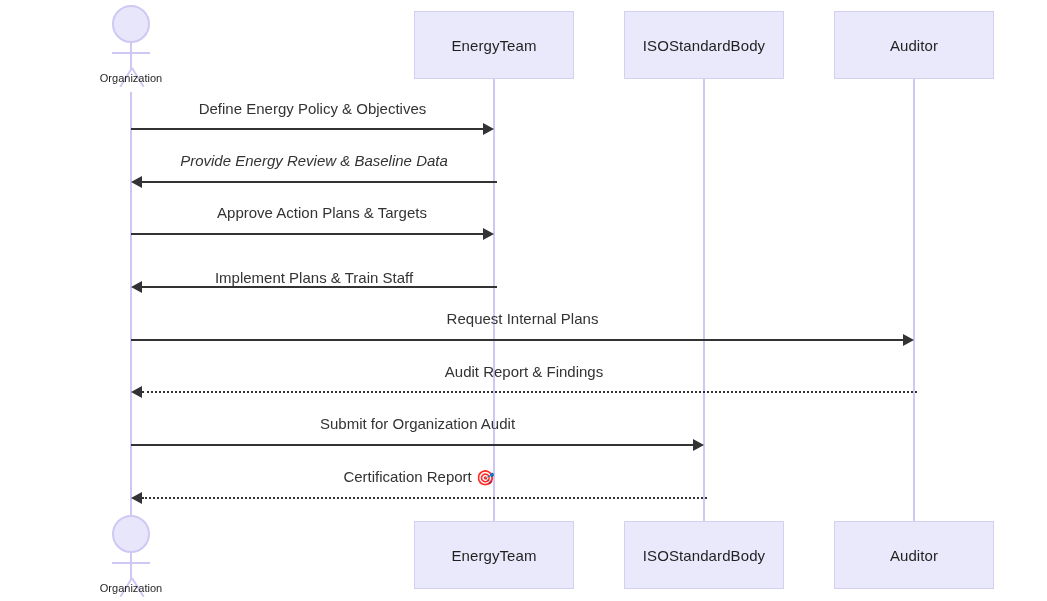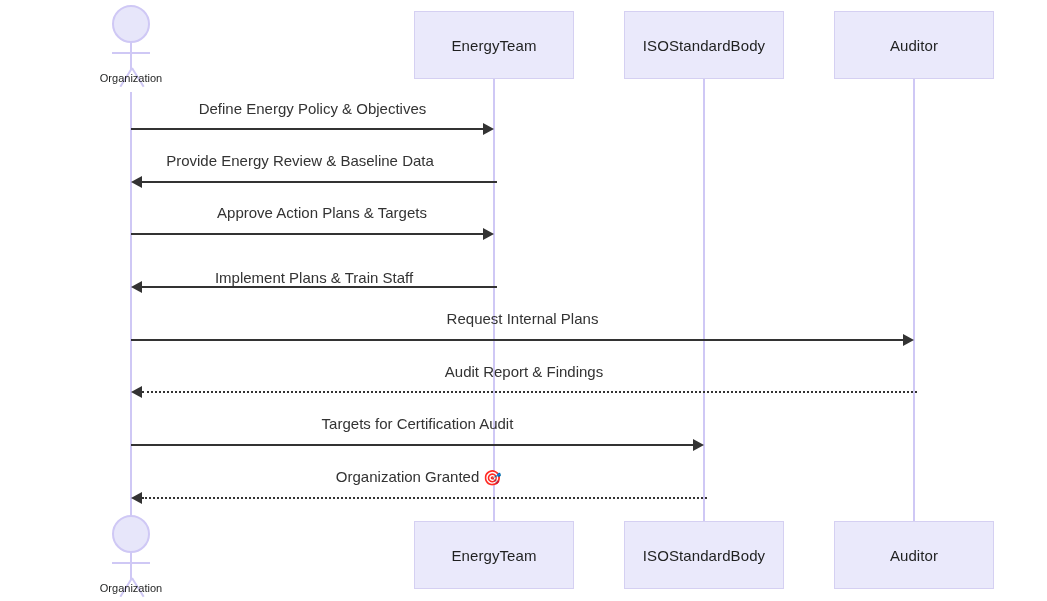--- a/index.html
+++ b/index.html
@@ -136,39 +136,39 @@
   <div id="layer-lifelines">
       <div class="lifeline" style="left: 130px; top: 92px; height: 423px;"></div>
       <div class="lifeline" style="left: 493px; top: 79px; height: 442px;"></div>
       <div class="lifeline" style="left: 703px; top: 79px; height: 442px;"></div>
       <div class="lifeline" style="left: 913px; top: 79px; height: 442px;"></div>
     </div>
   <div id="layer-messages">
       <div class="msg-label" style="left: 312.5px; top: 100px;"><span>Define Energy Policy &amp; Objectives</span></div>
       <div class="msg-line" style="left: 131px; top: 128px; width: 352px;"></div>
       <div class="arrowhead right" style="top: 123px; left: 483px;"></div>
-      <div class="msg-label" style="left: 300px; top: 152px;"><span>Provide Energy Review &amp; Baseline Data</span></div>
+      <div class="msg-label" style="left: 314px; top: 152px; font-style: italic;"><span>Provide Energy Review &amp; Baseline Data</span></div>
       <div class="msg-line" style="left: 142px; top: 181px; width: 355px;"></div>
       <div class="arrowhead left" style="top: 176px; left: 131px;"></div>
       <div class="msg-label" style="left: 322px; top: 204px;"><span>Approve Action Plans &amp; Targets</span></div>
       <div class="msg-line" style="left: 131px; top: 233px; width: 352px;"></div>
       <div class="arrowhead right" style="top: 228px; left: 483px;"></div>
       <div class="msg-label" style="left: 314px; top: 269px;"><span>Implement Plans &amp; Train Staff</span></div>
       <div class="msg-line" style="left: 142px; top: 286px; width: 355px;"></div>
       <div class="arrowhead left" style="top: 281px; left: 131px;"></div>
       <div class="msg-label" style="left: 522.5px; top: 310px;"><span>Request Internal Plans</span></div>
       <div class="msg-line" style="left: 131px; top: 339px; width: 772px;"></div>
       <div class="arrowhead right" style="top: 334px; left: 903px;"></div>
       <div class="msg-label" style="left: 524px; top: 363px;"><span>Audit Report &amp; Findings</span></div>
       <div class="msg-line dotted" style="left: 142px; top: 391px; width: 775px;"></div>
       <div class="arrowhead left" style="top: 386px; left: 131px;"></div>
-      <div class="msg-label" style="left: 417.5px; top: 415px;"><span>Targets for Certification Audit</span></div>
+      <div class="msg-label" style="left: 417.5px; top: 415px;"><span>Submit for Organization Audit</span></div>
       <div class="msg-line" style="left: 131px; top: 444px; width: 562px;"></div>
       <div class="arrowhead right" style="top: 439px; left: 693px;"></div>
-      <div class="msg-label" style="left: 419px; top: 468px;"><span>Organization Granted</span> <span class="msg-emoji">🎯</span></div>
+      <div class="msg-label" style="left: 419px; top: 468px;"><span>Certification Report</span> <span class="msg-emoji">🎯</span></div>
       <div class="msg-line dotted" style="left: 142px; top: 497px; width: 565px;"></div>
       <div class="arrowhead left" style="top: 492px; left: 131px;"></div>
     </div>
   <div id="layer-participants-top">
       <div class="actor" style="left: 112px; top: 5px; width: 38px; height: 86px;">
         <div class="actor-head"></div>
         <div class="actor-body"></div>
         <div class="actor-arms"></div>
         <div class="actor-leg left"></div>
         <div class="actor-leg right"></div>

